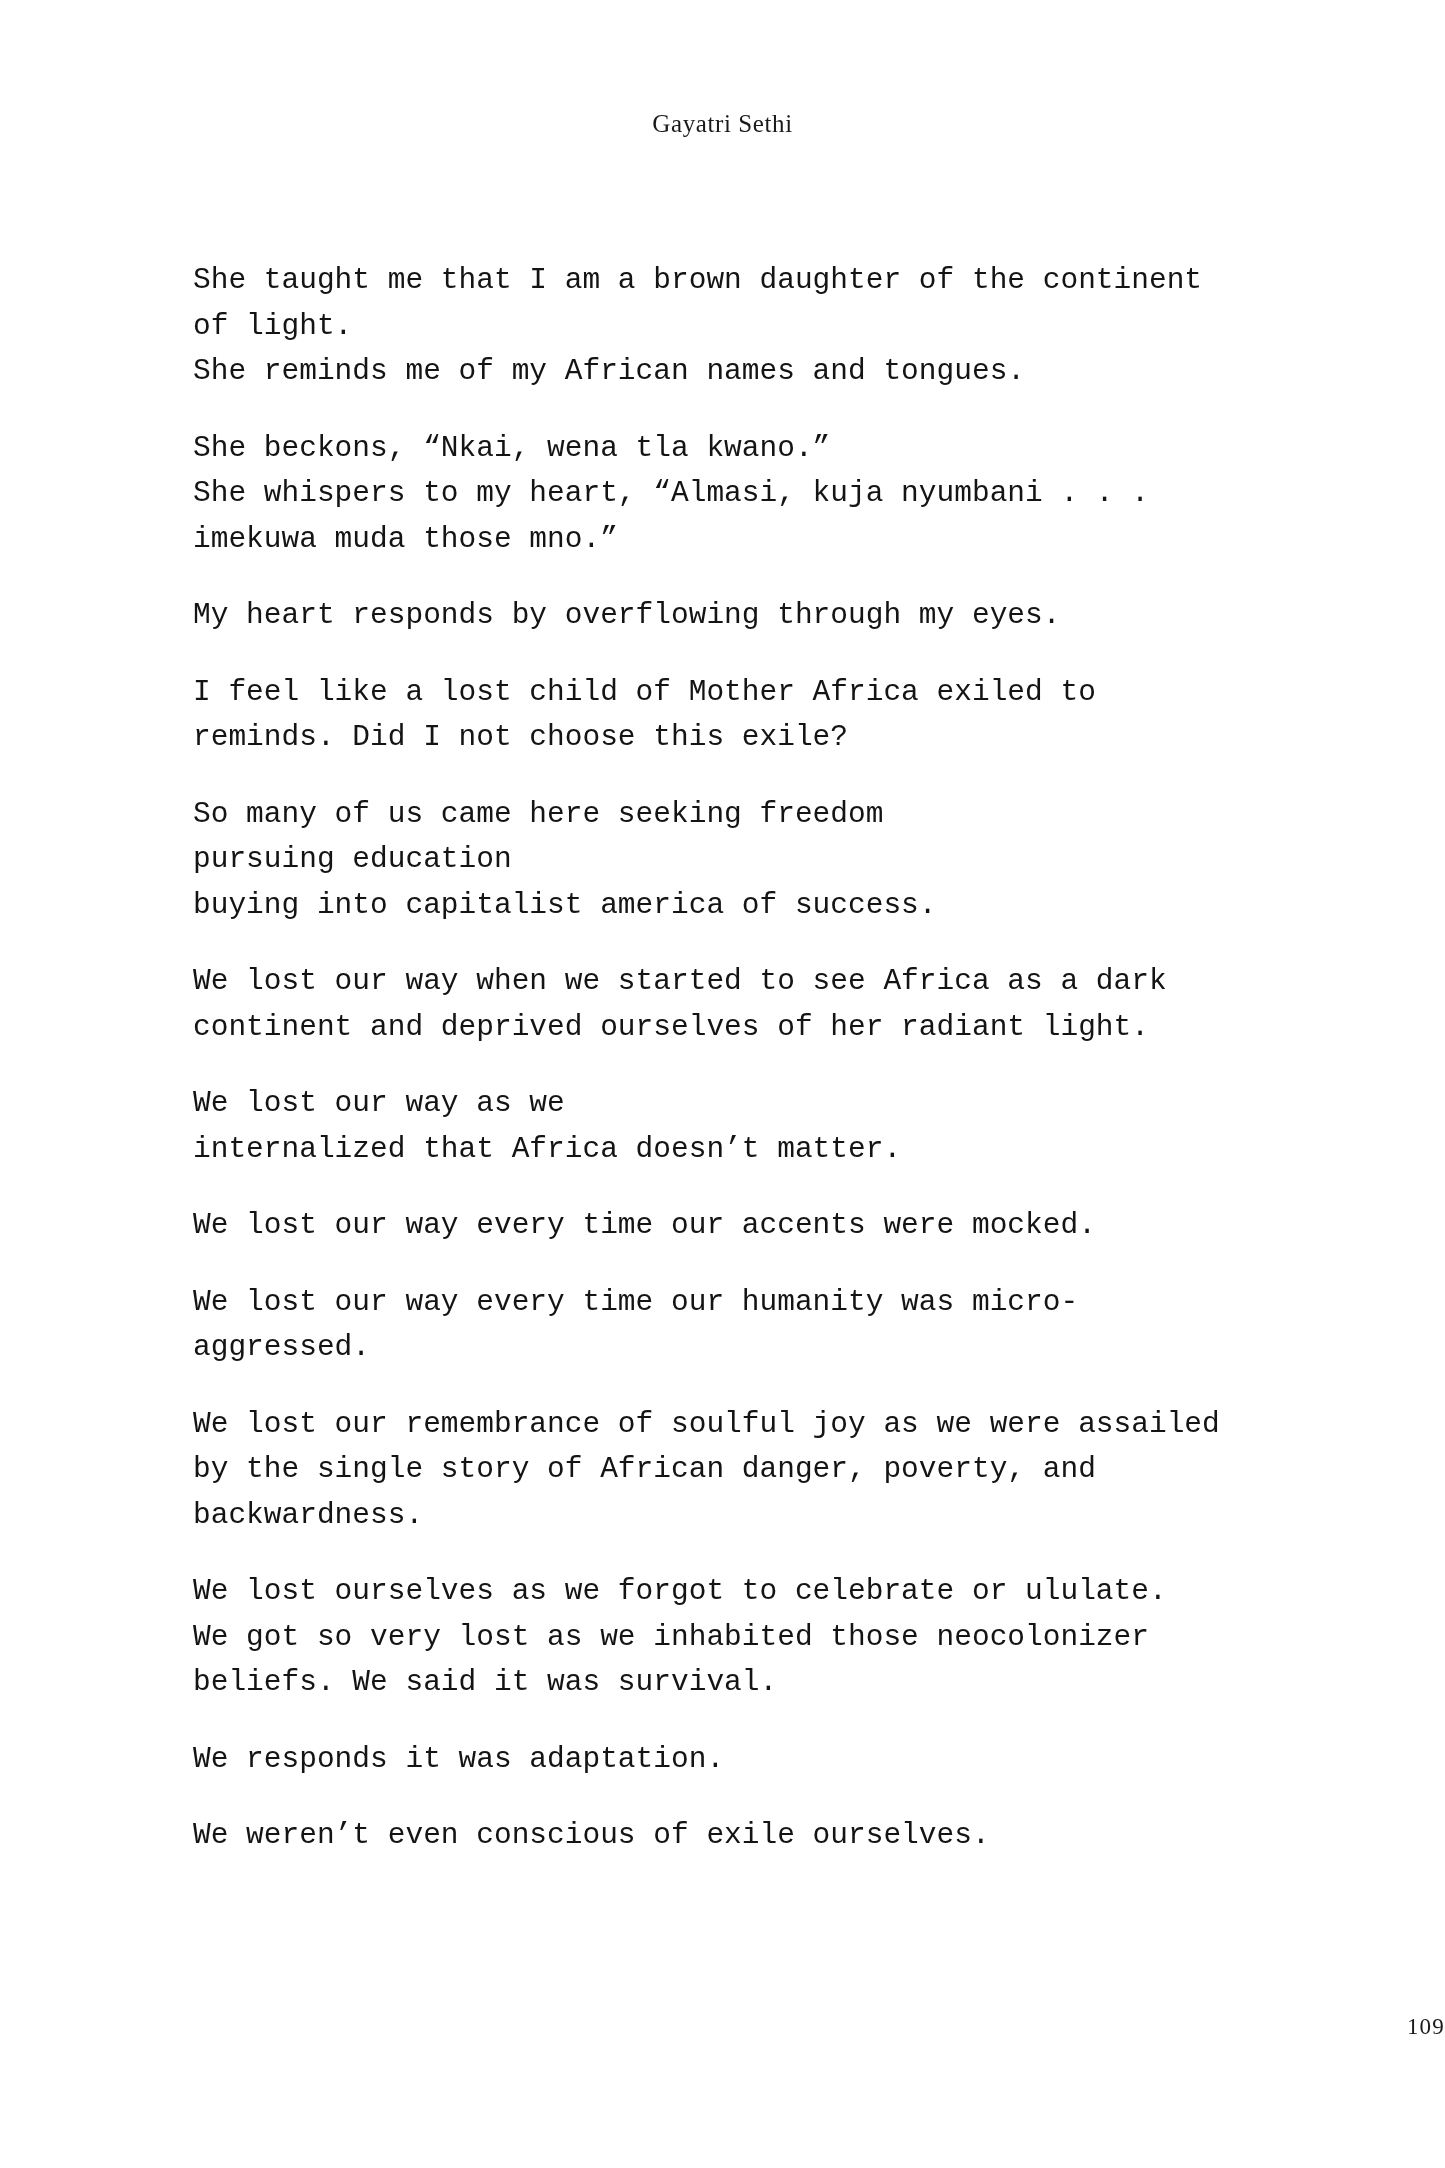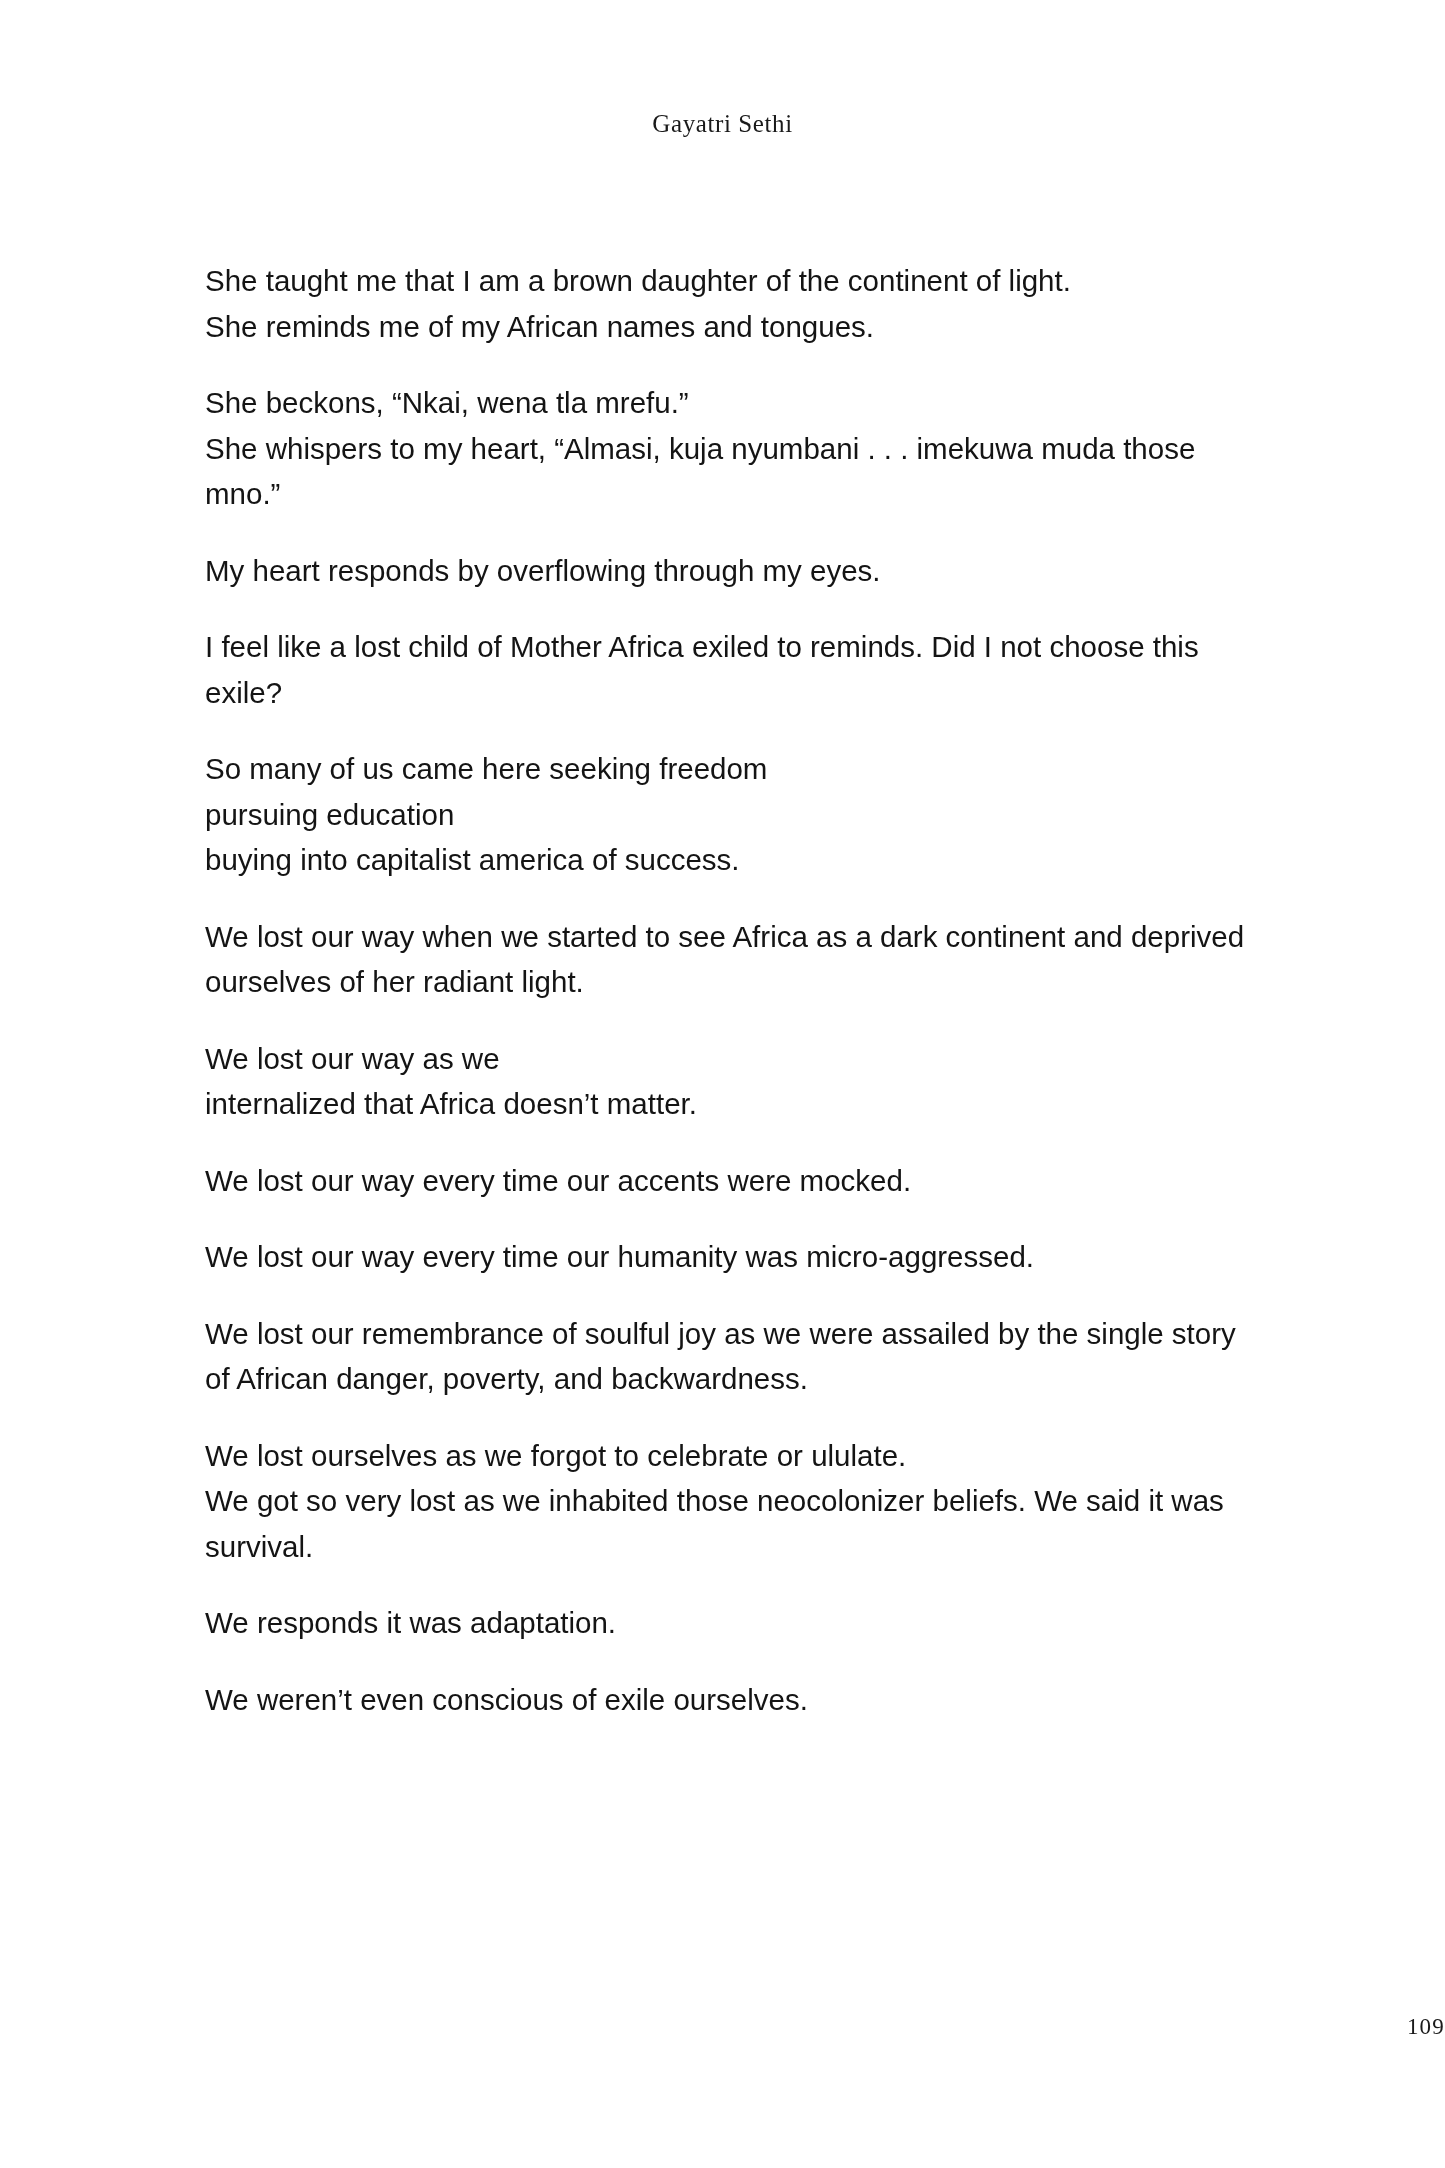--- a/index.html
+++ b/index.html
@@ -27,24 +27,24 @@
     text-align: center;
     font-family: "Liberation Serif", "DejaVu Serif", serif;
     font-size: 25px;
     letter-spacing: 0.6px;
     color: #1a1a1a;
   }
 
   
   .textblock {
     position: absolute;
-    left: 205px;
+    left: 193px;
     top: 258px;
     width: 1045px;
-    font-family: Liberation Sans, sans-serif;
+    font-family: Liberation Mono, monospace;
     font-size: 29.5px;
     line-height: 45.5px;
     color: #141414;
     text-align: left;
     -webkit-font-smoothing: antialiased;
   }
 
   .stanza {
     margin: 0 0 31px 0;
     padding: 0;
@@ -78,21 +78,21 @@
 
   <div class="running-head">Gayatri Sethi</div>
 
   <div class="textblock">
     <p class="stanza">
       <span class="line">She taught me that I am a brown daughter of the continent of light.</span>
       <span class="line">She reminds me of my African names and tongues.</span>
     </p>
 
     <p class="stanza">
-      <span class="line">She beckons, “Nkai, wena tla mrefu.”</span>
+      <span class="line">She beckons, “Nkai, wena tla kwano.”</span>
       <span class="line">She whispers to my heart, “Almasi, kuja nyumbani . . . imekuwa muda those mno.”</span>
     </p>
 
     <p class="stanza">
       <span class="line">My heart responds by overflowing through my eyes.</span>
     </p>
 
     <p class="stanza">
       <span class="line">I feel like a lost child of Mother Africa exiled to reminds. Did I not choose this exile?</span>
     </p>

